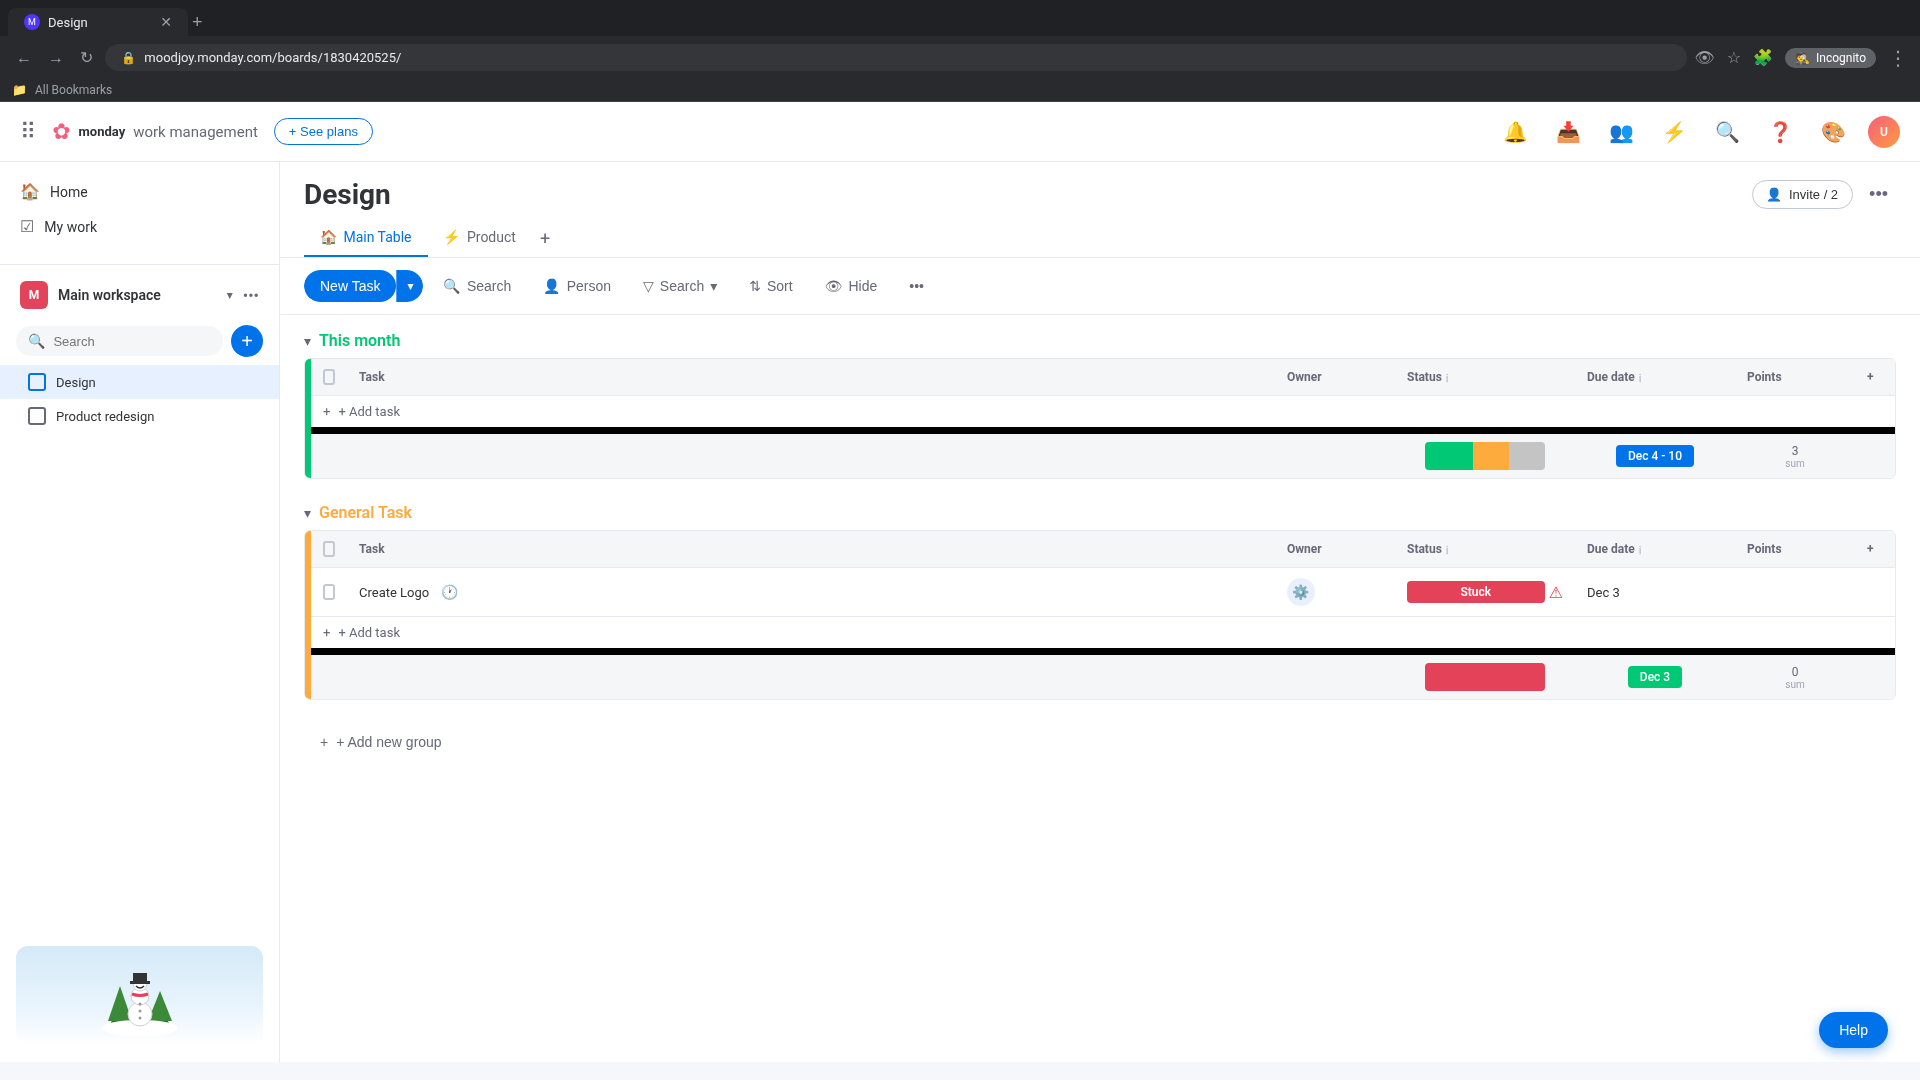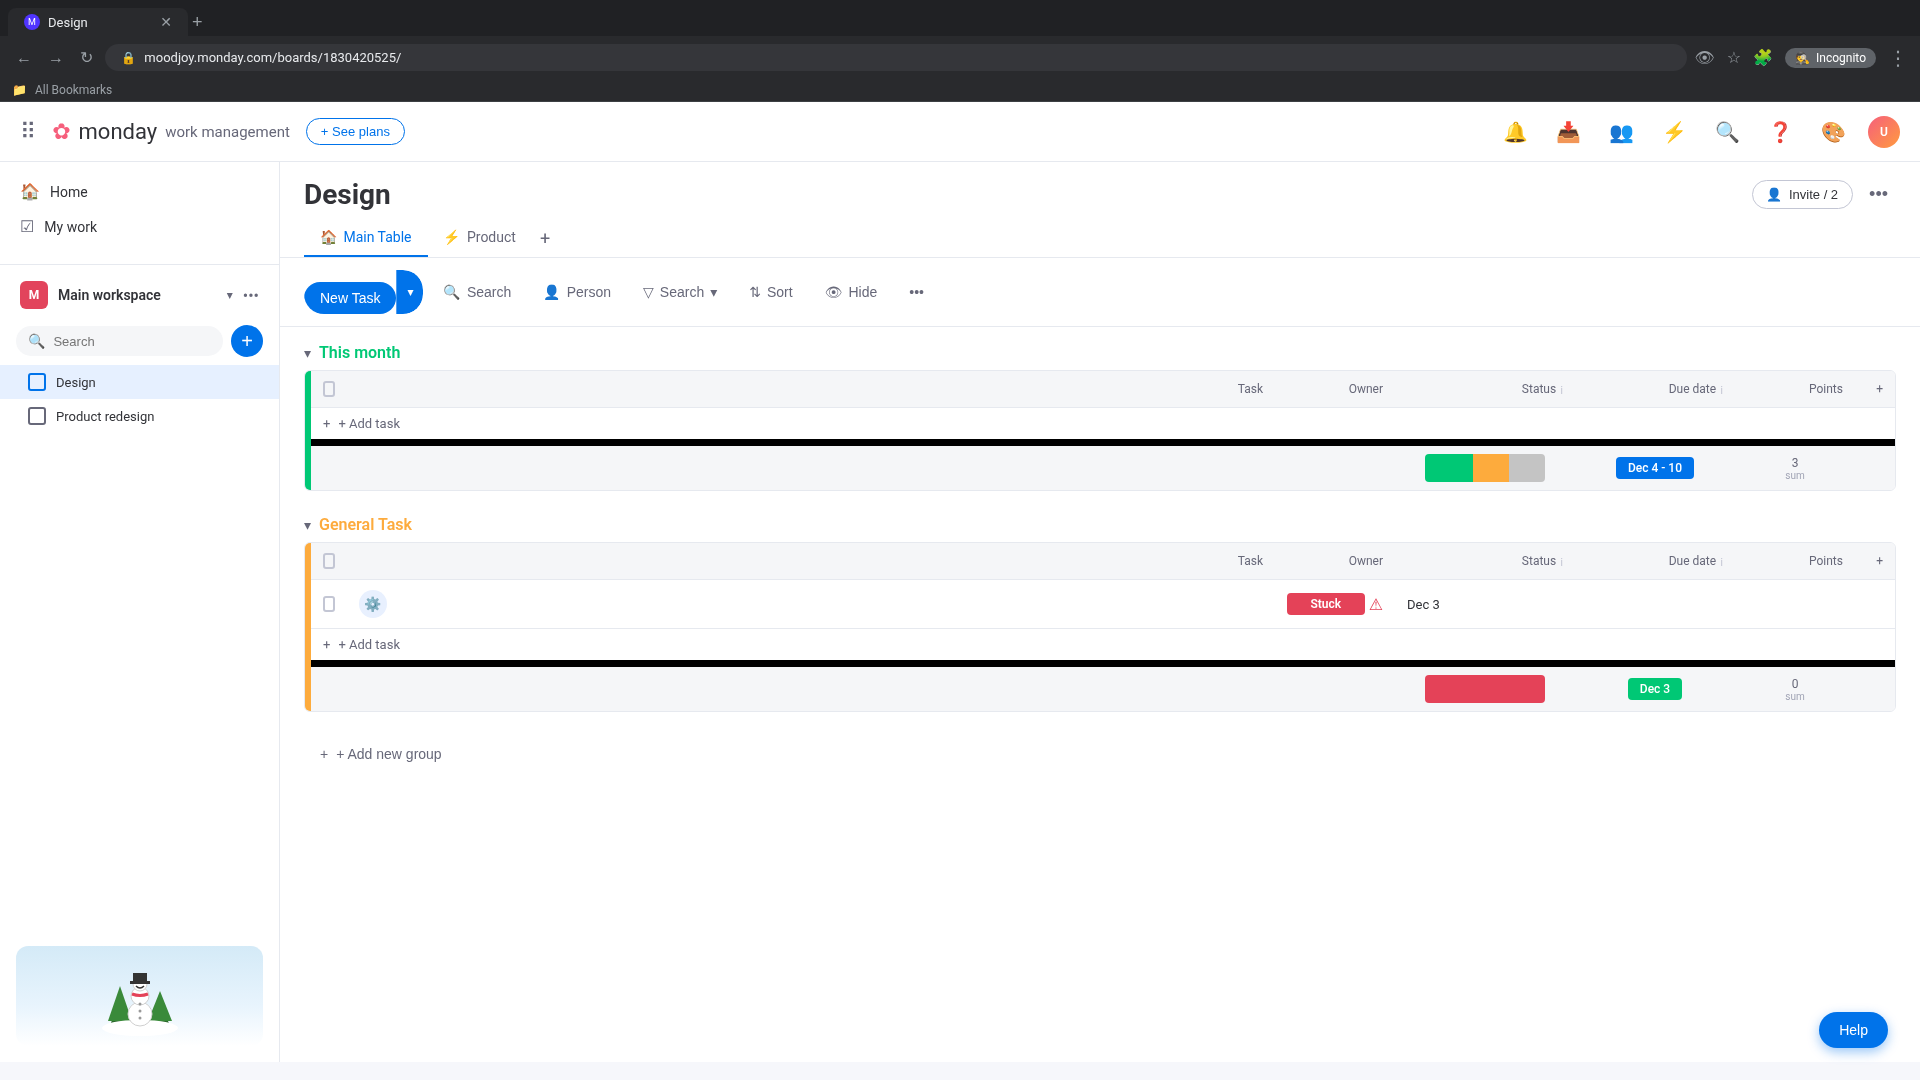--- a/index.html
+++ b/index.html
@@ -23,21 +23,21 @@
     .bookmarks-bar { background: #292a2d; padding: 4px 12px; display: flex; align-items: center; gap: 8px; color: #9aa0a6; font-size: 12px; border-bottom: 1px solid #3c4043; }
 
     
     .app { display: flex; flex-direction: column; height: calc(1080px - 120px); }
 
     
     .app-header { background: #fff; border-bottom: 1px solid #e6e9ef; display: flex; align-items: center; padding: 0 20px; height: 60px; gap: 16px; }
     .apps-grid { font-size: 22px; color: #676879; cursor: pointer; }
     .logo-area { display: flex; align-items: center; gap: 8px; }
     .logo-icon { color: #f65f7c; font-size: 22px; }
-    .logo-text { font-size: 22px; font-weight: 400; color: #323338; }
+    .logo-text { font-size: 13px; font-weight: 700; color: #323338; }
     .logo-sub { font-size: 15px; color: #676879; }
     .see-plans-btn { border: 1.5px solid #0073ea; color: #0073ea; background: none; border-radius: 20px; padding: 5px 14px; font-size: 13px; cursor: pointer; display: flex; align-items: center; gap: 4px; }
     .header-spacer { flex: 1; }
     .header-icon { color: #676879; font-size: 20px; cursor: pointer; padding: 6px; }
     .avatar { width: 32px; height: 32px; background: linear-gradient(135deg, #f65f7c, #ff9b3f); border-radius: 50%; display: flex; align-items: center; justify-content: center; color: white; font-size: 12px; font-weight: 600; }
 
     
     .main-area { display: flex; flex: 1; overflow: hidden; }
 
     
@@ -63,35 +63,35 @@
     
     .board-content { flex: 1; display: flex; flex-direction: column; overflow: hidden; background: #fff; }
     .board-header { padding: 16px 24px 0; display: flex; align-items: center; justify-content: space-between; }
     .board-title { font-size: 28px; font-weight: 700; color: #323338; }
     .board-tabs { display: flex; align-items: center; gap: 0; margin-top: 8px; padding: 0 24px; border-bottom: 1px solid #e6e9ef; }
     .board-tab { display: flex; align-items: center; gap: 6px; padding: 10px 16px; font-size: 14px; color: #676879; cursor: pointer; border-bottom: 2px solid transparent; }
     .board-tab.active { color: #0073ea; border-bottom: 2px solid #0073ea; }
     .board-tab-icon { font-size: 14px; }
     .tab-add { color: #676879; font-size: 18px; cursor: pointer; padding: 8px; }
     .board-actions { display: flex; align-items: center; gap: 8px; padding: 12px 24px; border-bottom: 1px solid #e6e9ef; }
-    .new-task-btn { background: #0073ea; color: white; border: none; border-radius: 20px; padding: 8px 16px; font-size: 14px; cursor: pointer; display: flex; align-items: center; gap: 6px; font-weight: 500; margin-top: 12px; }
+    .new-task-btn { background: #0073ea; color: white; border: none; border-radius: 20px; padding: 8px 16px; font-size: 14px; cursor: pointer; display: flex; align-items: center; gap: 6px; font-weight: 500; }
     .new-task-dropdown { background: #0073ea; color: white; border: none; border-radius: 0 20px 20px 0; padding: 8px 10px; font-size: 12px; cursor: pointer; border-left: 1px solid rgba(255,255,255,0.3); }
     .new-task-wrap { display: flex; border-radius: 20px; overflow: hidden; }
     .action-btn { display: flex; align-items: center; gap: 6px; padding: 7px 12px; border-radius: 20px; color: #676879; font-size: 14px; cursor: pointer; border: none; background: none; }
 
     
     .board-table-area { flex: 1; overflow: auto; padding: 16px 24px; }
     .group-section { margin-bottom: 24px; }
     .group-header { display: flex; align-items: center; gap: 8px; margin-bottom: 8px; }
     .group-collapse { color: #676879; cursor: pointer; font-size: 14px; }
     .group-title { font-size: 16px; font-weight: 600; color: #00c875; }
     .group-title.orange { color: #fdab3d; }
     .table-wrap { border: 1px solid #e6e9ef; border-radius: 6px; overflow: hidden; }
     .table-header-row { display: grid; grid-template-columns: 36px 1fr 120px 180px 160px 120px 40px; background: #f5f6f8; border-bottom: 1px solid #e6e9ef; }
-    .th { padding: 10px 12px; font-size: 12px; color: #676879; font-weight: 400; display: flex; align-items: center; gap: 4px; justify-content: flex-end; }
+    .th { padding: 10px 12px; font-size: 12px; color: #676879; font-weight: 700; display: flex; align-items: center; gap: 4px; }
     .table-row { display: grid; grid-template-columns: 36px 1fr 120px 180px 160px 120px 40px; border-bottom: 1px solid #e6e9ef; align-items: center; }
     .table-row:last-child { border-bottom: none; }
     .td { padding: 10px 12px; font-size: 13px; color: #323338; display: flex; align-items: center; gap: 4px; }
     .checkbox { width: 16px; height: 16px; border: 2px solid #c3c6d4; border-radius: 3px; cursor: pointer; }
     .add-task-row { display: flex; align-items: center; gap: 8px; padding: 8px 12px; color: #676879; font-size: 13px; cursor: pointer; }
     .summary-row { display: grid; grid-template-columns: 36px 1fr 120px 180px 160px 120px 40px; background: #f5f6f8; border-top: 7px solid #000000; }
     .summary-cell { padding: 8px 12px; display: flex; align-items: center; justify-content: center; }
     .status-bar { display: flex; border-radius: 4px; overflow: hidden; height: 28px; }
     .status-seg { height: 100%; }
     .status-badge { padding: 4px 12px; border-radius: 4px; color: white; font-size: 12px; font-weight: 600; text-align: center; flex: 1; }
@@ -387,20 +387,24 @@
                     <span>Points</span>
                   </div>
                   <div class="th">+</div>
                 </div>
 
                 <div class="table-row">
                   <div class="td">
                     <div class="checkbox"></div>
                   </div>
                   <div class="td">
+                    <span>Create Logo</span>
+                    <span style="margin-left:8px; color:#676879; font-size:14px;">🕐</span>
+                  </div>
+                  <div class="td">
                     <div class="owner-icon">
                       <span style="font-size:14px;">⚙️</span>
                     </div>
                   </div>
                   <div class="td">
                     <div class="status-badge" style="background:#e44258;">Stuck</div>
                     <span class="alert-icon">⚠</span>
                   </div>
                   <div class="td">
                     <span>Dec 3</span>

